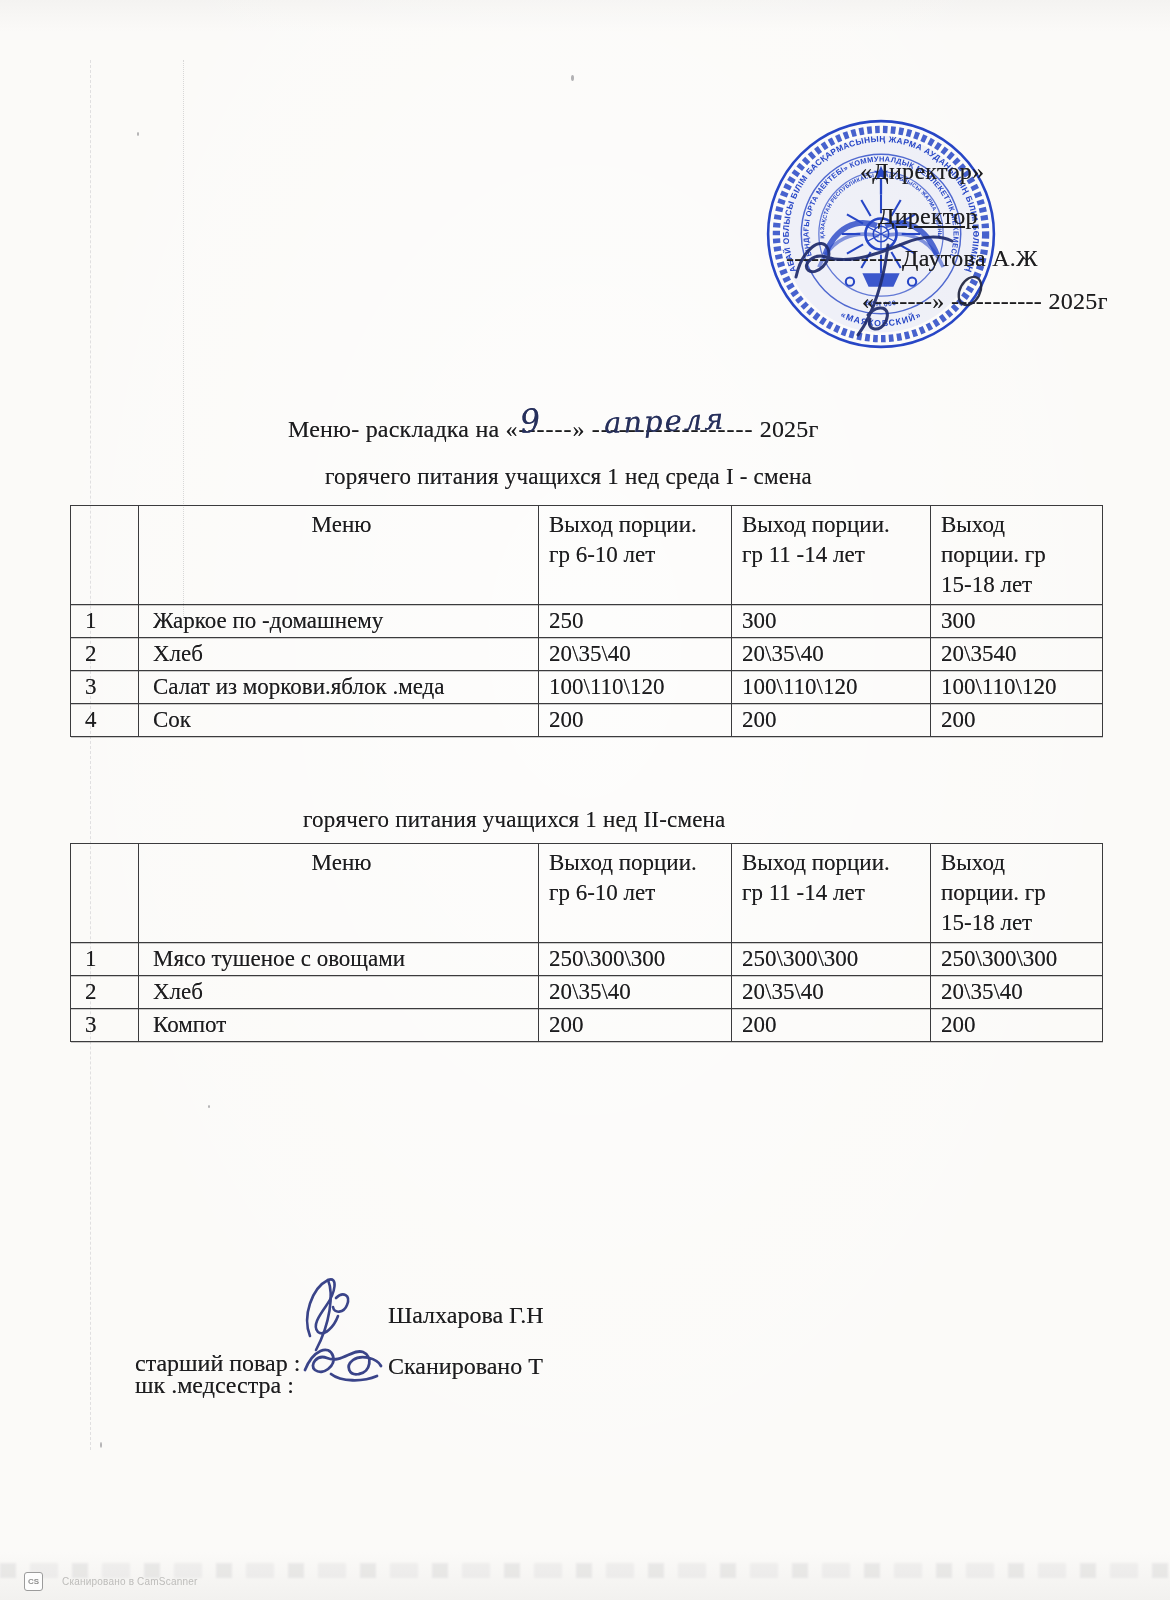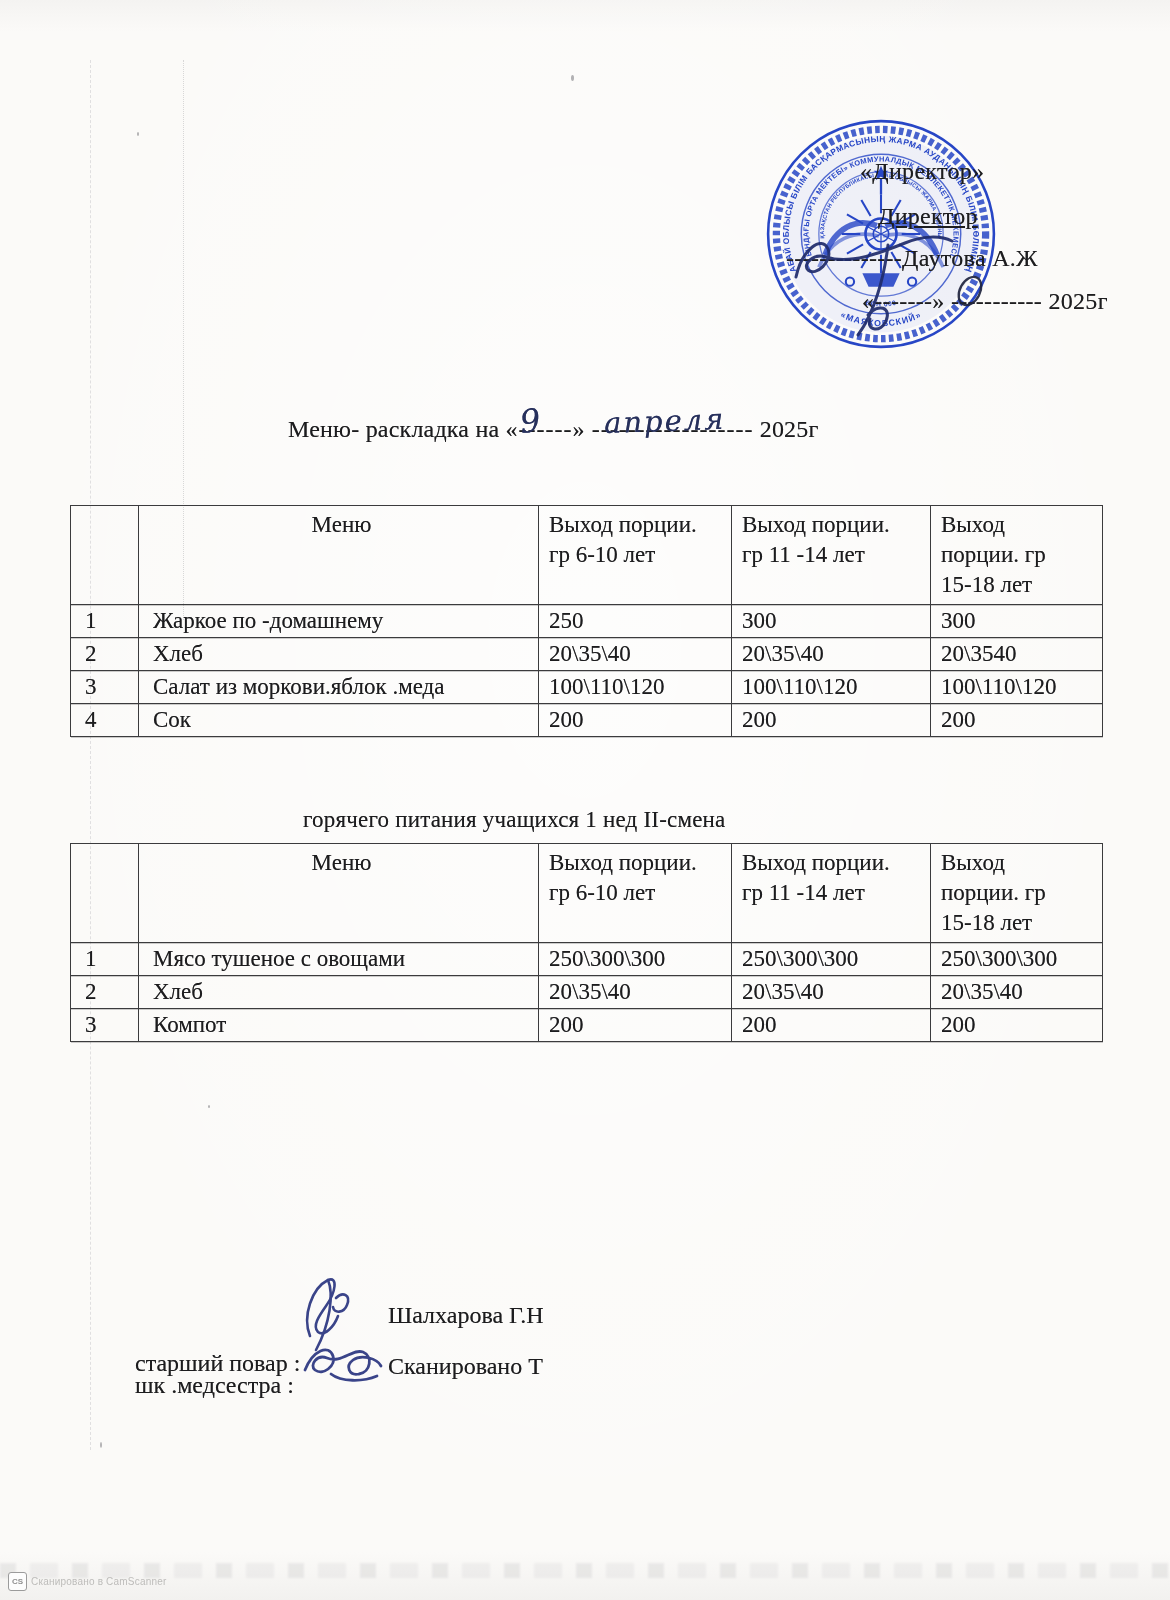--- a/index.html
+++ b/index.html
@@ -69,21 +69,21 @@
   .menu-table td.num{padding-left:14px;}
   .menu-table td.dish{padding-left:14px;}
   .doc-text{text-shadow:0 0 0.5px rgba(25,25,28,0.55);}
   
   .sig-label{font-size:24px;white-space:nowrap;}
   .sig-l1{left:135px;top:1372px;}
   .sig-n1{left:388px;top:1302px;}
   .sig-l2{left:135px;top:1350px;}
   .sig-n2{left:388px;top:1353px;}
   
-  .cam{left:8px;top:1572px;display:flex;align-items:center;gap:4px;font-family:"Liberation Sans", sans-serif;}
+  .cam{left:24px;top:1572px;display:flex;align-items:center;gap:19px;font-family:"Liberation Sans", sans-serif;}
   .cam-icon{
     width:17px;height:17px;border:1.6px solid #9b9b9b;border-radius:3px;
     display:flex;align-items:center;justify-content:center;
     font-size:8px;font-weight:bold;color:#8f8f8f;background:#fdfdfd;
   }
   .cam-text{font-size:10px;color:#bdbcba;letter-spacing:0.2px;}
 </style>
 </head>
 <body>
 
@@ -186,20 +186,21 @@
       <span class="dashes">«------»</span>
       <span class="hw hw-day">9</span>
     </span>
     <span class="slot">
       <span class="dashes">------------------</span>
       <span class="hw hw-month">апреля</span>
     </span>
     <span> 2025г</span>
   </div>
 
+  <div class="abs subtitle subtitle-1 doc-text">горячего питания  учащихся   1 нед  среда I - смена</div>
 
   <table class="menu-table t1">
     <colgroup>
       <col style="width:68px">
         <col style="width:400px">
         <col style="width:193px">
         <col style="width:199px">
         <col style="width:172px">
     </colgroup>
     <thead>

